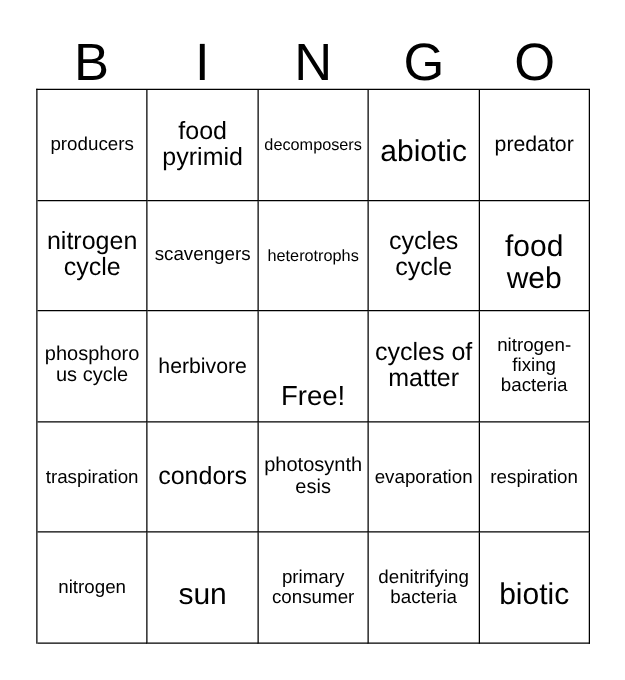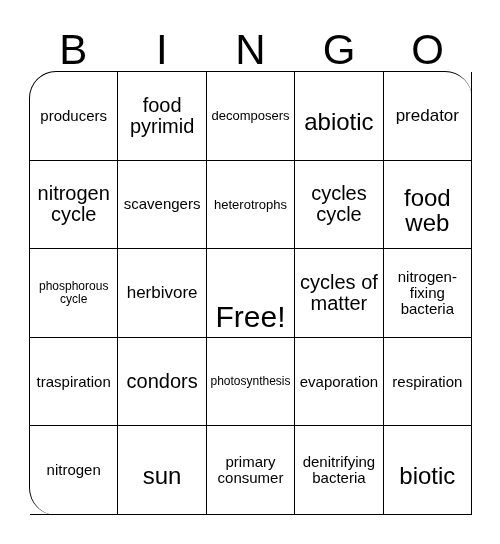--- a/index.html
+++ b/index.html
@@ -47,21 +47,20 @@
     display: block;
   }
 
   
   #grid {
     flex: 1 1 auto;
     border-top: 1px solid #000;
     border-left: 1px solid #000;
     display: flex;
     flex-direction: column;
-    border-radius: 27px;
   }
   .grid-row {
     display: flex;
     flex: 1 1 0;
     min-height: 0;
   }
   .grid-cell {
     flex: 1 1 0;
     border-right: 1px solid #000;
     border-bottom: 1px solid #000;
@@ -75,27 +74,27 @@
     overflow: hidden;
   }
   .cell-text {
     display: block;
     line-height: 1.06;
     word-wrap: break-word;
     width: 100%;
   }
 
   
-  .fs-xs  { font-size: 12px; }
+  .fs-xs  { font-size: 16px; }
   .fs-s   { font-size: 13px; }
   .fs-m   { font-size: 15px; }
   .fs-l   { font-size: 17px; }
   .fs-xl  { font-size: 20px; }
   .fs-xxl { font-size: 24px; margin-top: 12px; }
-  .fs-free{ font-size: 30px; margin-top: 47px; }
+  .fs-free{ font-size: 22px; margin-top: 47px; }
 </style>
 </head>
 <body>
 
 <div id="bingo-card">
 
   <div id="header-row">
     <div class="header-cell">
       <span class="header-letter">B</span>
     </div>

